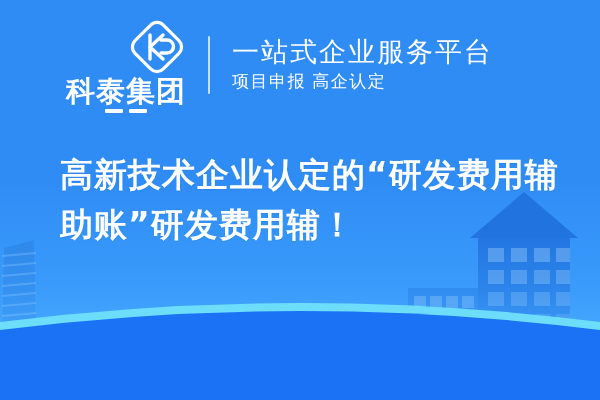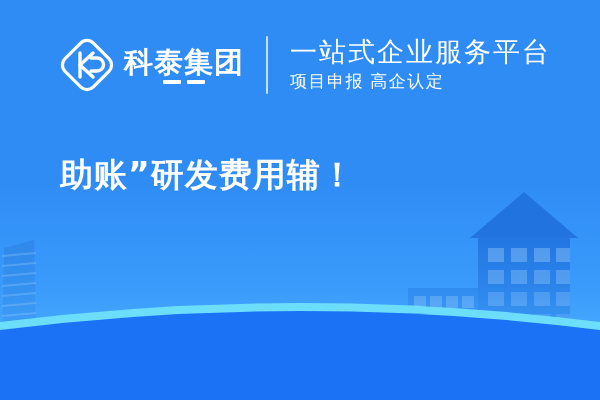--- a/index.html
+++ b/index.html
@@ -19,21 +19,21 @@
 
   
   .wave{position:absolute;left:0;bottom:0;width:600px;height:110px;}
 
   
   .header{
     position:absolute;left:0;top:0;width:600px;height:130px;
     display:flex;align-items:center;
   }
   .logo-block{
-    display:flex;align-items:center;margin-left:58px;
+    display:flex;align-items:flex-end;margin-left:58px;flex-direction:column;
   }
   .logo-mark{width:58px;height:58px;flex:0 0 58px;}
   .logo-words{margin-left:8px;display:flex;flex-direction:column;align-items:center;}
   .logo-cn{
     font-size:29px;line-height:30px;font-weight:bold;color:#ffffff;
     letter-spacing:1px;white-space:nowrap;
     font-family:"DejaVu Sans","Liberation Sans",sans-serif;
   }
   .logo-en-row{display:flex;align-items:center;gap:6px;margin-top:3px;}
   .dash{display:block;width:18px;height:4px;background:#ffffff;border-radius:1px;}
@@ -190,16 +190,17 @@
 
     <div class="divider"></div>
 
     <div class="tagline">
       <span class="tagline-main">一站式企业服务平台</span>
       <span class="tagline-sub">项目申报 高企认定</span>
     </div>
   </div>
 
   <div class="headline">
+    <span class="headline-line">高新技术企业认定的“研发费用辅</span>
     <span class="headline-line">助账”研发费用辅！</span>
   </div>
 
 </div>
 
 </body></html>

